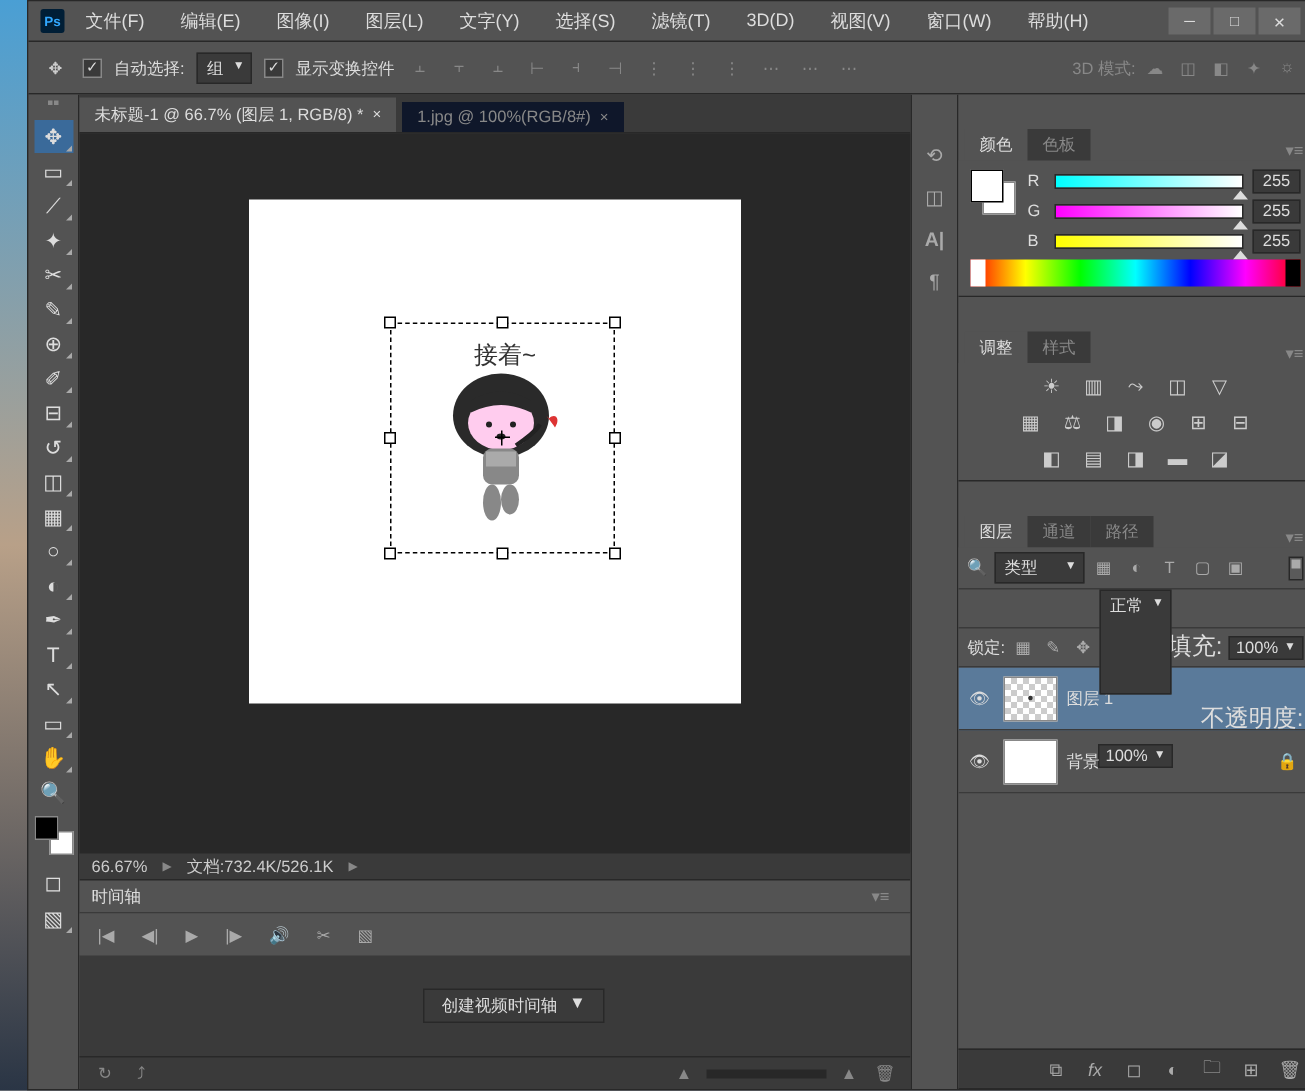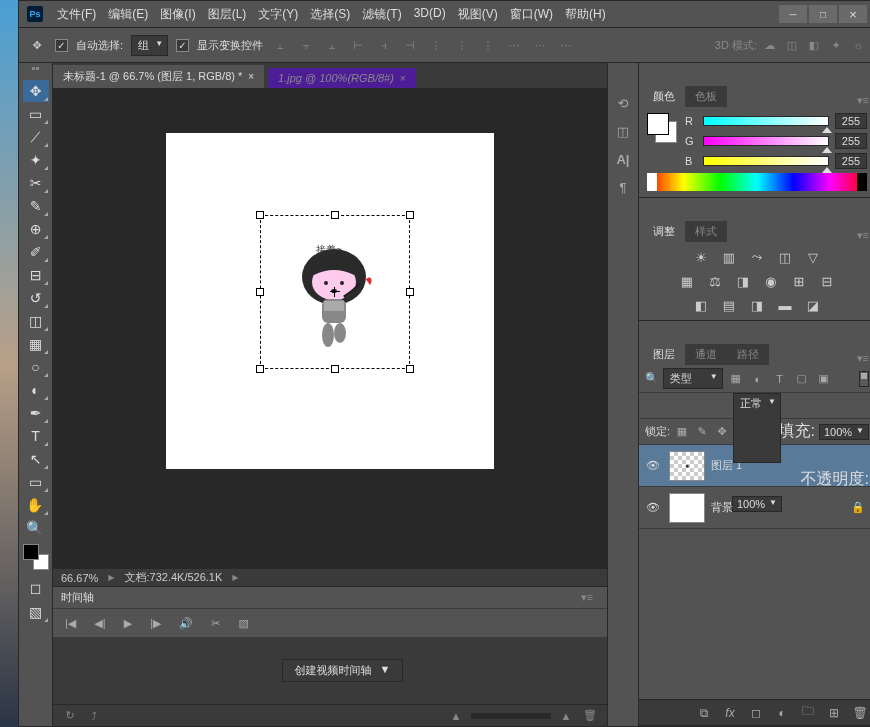--- a/index.html
+++ b/index.html
@@ -1,20 +1,20 @@
 <!DOCTYPE html>
 <html><head>
 <meta charset="utf-8">
 <style>
 * { margin: 0; padding: 0; box-sizing: border-box; font-family: "Microsoft YaHei", Arial, sans-serif; }
 body { background: linear-gradient(180deg, #4a9fd4 0%, #b8a088 50%, #2a3545 100%); width: 870px; height: 727px; overflow: hidden; position: relative; }
 .app-window { position: absolute; top: 0; left: 18px; width: 858px; height: 727px; background: #535353; border: 1px solid #282828; display: flex; flex-direction: column; color: #ddd; font-size: 11px; }
 .title-bar { height: 26px; background: #535353; display: flex; align-items: center; padding: 0 8px; }
 .ps-logo { width: 16px; height: 16px; background: #001e36; color: #31a8ff; font-weight: bold; font-size: 9px; display: flex; align-items: center; justify-content: center; border-radius: 2px; margin-right: 10px; }
-.menu-bar { display: flex; gap: 4px; }
+.menu-bar { display: flex; gap: 16px; }
 .menu-item { padding: 2px 4px; cursor: pointer; font-size: 12px; color: #ddd; }
 .window-controls { margin-left: auto; display: flex; gap: 2px; }
 .win-btn { width: 28px; height: 18px; background: #6a6a6a; display: flex; align-items: center; justify-content: center; cursor: pointer; font-size: 10px; color: #ddd; }
 .win-btn.close { font-size: 13px; }
 .options-bar { height: 36px; background: #535353; border-bottom: 1px solid #282828; border-top: 1px solid #282828; display: flex; align-items: center; padding: 0 8px; gap: 8px; }
 .opt-icon { width: 20px; height: 20px; display: flex; align-items: center; justify-content: center; color: #ccc; }
 .checkbox { width: 13px; height: 13px; border: 1px solid #888; background: #3a3a3a; display: inline-flex; align-items: center; justify-content: center; cursor: pointer; }
 .checkbox.checked::after { content: "✓"; color: #ddd; font-size: 10px; }
 .select-box { background: #3a3a3a; border: 1px solid #282828; padding: 2px 18px 2px 6px; position: relative; cursor: pointer; color: #ddd; }
 .select-box::after { content: "▼"; position: absolute; right: 4px; top: 3px; font-size: 8px; }
@@ -29,40 +29,40 @@
 .tool-btn.active { background: #3a6a9a; }
 .tool-btn .corner { position: absolute; right: 1px; bottom: 1px; width: 0; height: 0; border-left: 4px solid transparent; border-bottom: 4px solid #aaa; }
 .color-swatches { margin-top: 4px; position: relative; width: 26px; height: 26px; }
 .swatch-fg { position: absolute; top: 0; left: 0; width: 16px; height: 16px; background: #000; border: 1px solid #888; }
 .swatch-bg { position: absolute; bottom: 0; right: 0; width: 16px; height: 16px; background: #fff; border: 1px solid #888; }
 .mask-mode { margin-top: 6px; display: flex; flex-direction: column; gap: 2px; }
 
 .center-area { flex: 1; display: flex; flex-direction: column; background: #3a3a3a; }
 .doc-tabs { height: 26px; background: #3a3a3a; display: flex; align-items: flex-end; padding-left: 0; gap: 4px; border-bottom: 1px solid #282828; }
 .doc-tab { padding: 4px 10px; background: #535353; color: #ddd; font-size: 11px; cursor: pointer; display: flex; align-items: center; gap: 6px; }
-.doc-tab.inactive { background: #4c1d95; color: #888; font-style: italic; }
+.doc-tab.inactive { background: #0f172a; color: #888; }
 .tab-close { font-size: 10px; cursor: pointer; }
 .canvas-wrap { flex: 1; background: #282828; position: relative; display: flex; justify-content: center; align-items: flex-start; padding-top: 44px; overflow: hidden; }
 .canvas { width: 328px; height: 336px; background: #fff; position: relative; }
 .transform-box { position: absolute; top: 82px; left: 94px; width: 150px; height: 154px; border: 1px dashed #000; }
 .handle { position: absolute; width: 8px; height: 8px; background: #fff; border: 1px solid #000; }
 .h-tl { top: -5px; left: -5px; }
 .h-tm { top: -5px; left: 50%; margin-left: -4px; }
 .h-tr { top: -5px; right: -5px; }
 .h-ml { top: 50%; left: -5px; margin-top: -4px; }
 .h-mr { top: 50%; right: -5px; margin-top: -4px; }
 .h-bl { bottom: -5px; left: -5px; }
 .h-bm { bottom: -5px; left: 50%; margin-left: -4px; }
 .h-br { bottom: -5px; right: -5px; }
 .center-mark { position: absolute; top: 50%; left: 50%; width: 10px; height: 10px; margin: -5px 0 0 -5px; }
 .center-mark::before, .center-mark::after { content: ""; position: absolute; background: #000; }
 .center-mark::before { top: 4px; left: 0; width: 10px; height: 1px; }
 .center-mark::after { left: 4px; top: 0; width: 1px; height: 10px; }
 .cartoon { position: absolute; top: 94px; left: 108px; width: 120px; height: 130px; }
-.caption { position: absolute; top: 16px; left: 42px; font-size: 10px; color: #333; }
+.caption { position: absolute; top: 0; left: 42px; font-size: 16px; color: #333; }
 
 .status-bar { height: 18px; background: #3a3a3a; display: flex; align-items: center; padding: 0 8px; gap: 10px; color: #ccc; font-size: 11px; border-top: 1px solid #282828; }
 .status-arrow { font-size: 8px; color: #888; }
 
 .timeline-panel { height: 140px; background: #535353; border-top: 1px solid #282828; display: flex; flex-direction: column; }
 .tl-header { height: 22px; display: flex; align-items: center; padding: 0 8px; color: #ddd; border-bottom: 1px solid #3a3a3a; }
 .tl-body { flex: 1; background: #3a3a3a; display: flex; flex-direction: column; }
 .tl-controls { height: 28px; display: flex; align-items: center; gap: 10px; padding: 0 8px; background: #535353; }
 .tl-btn { color: #aaa; cursor: pointer; font-size: 11px; padding: 2px 4px; }
 .tl-center { flex: 1; display: flex; align-items: center; justify-content: center; padding-left: 25px; }

